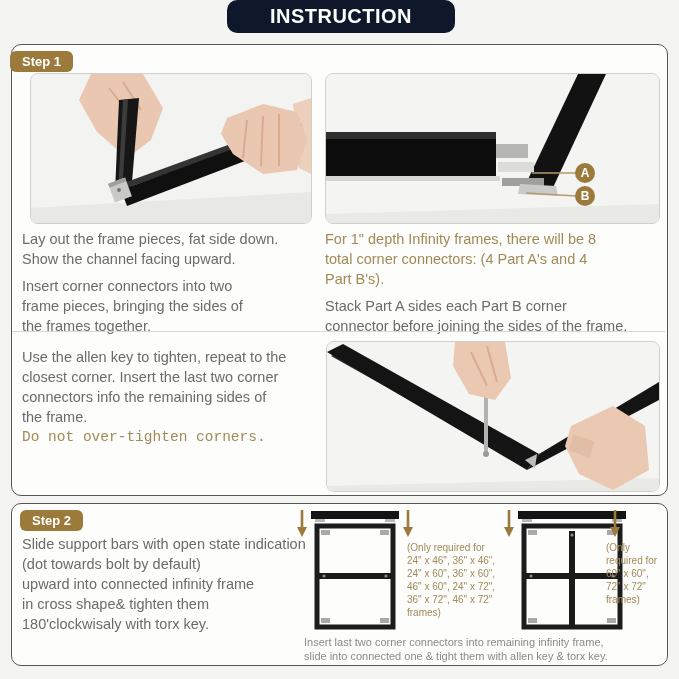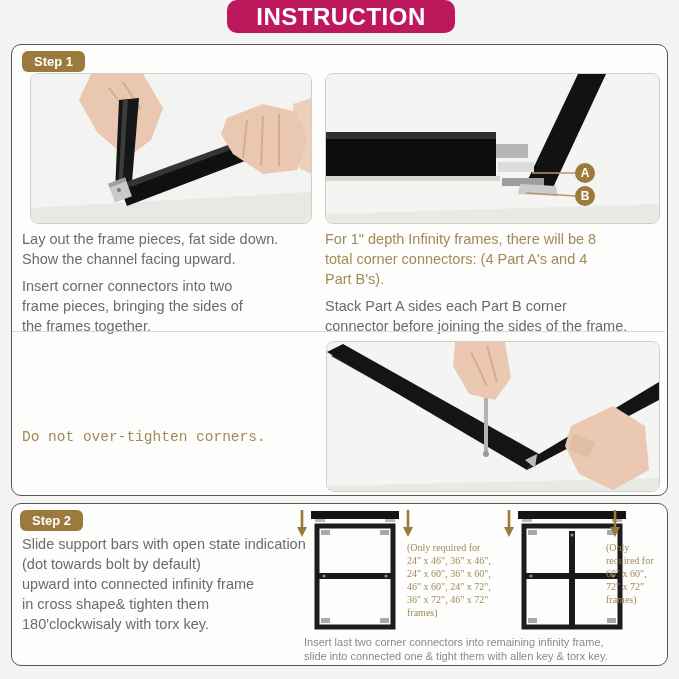--- a/index.html
+++ b/index.html
@@ -1,48 +1,48 @@
 <!DOCTYPE html>
 <html><head>
 <meta charset="utf-8">
 <style>
   html,body{margin:0;padding:0;background:#f4f4f2;}
   #page{position:relative;width:679px;height:679px;margin:0 auto;background:#f4f4f2;
         font-family:"Liberation Sans",sans-serif;overflow:hidden;}
-  .banner{position:absolute;left:227px;top:0;width:228px;height:33px;background:#be185d;
-          border-radius:0 0 10px 10px;border-radius:10px;color:#fff;font-weight:bold;font-size:24px;
+  .banner{position:absolute;left:227px;top:0;width:228px;height:33px;background:#0f172a;
+          border-radius:0 0 10px 10px;border-radius:10px;color:#fff;font-weight:bold;font-size:20px;
           letter-spacing:.5px;display:flex;align-items:center;justify-content:center;}
   .panel{position:absolute;left:11px;width:655px;background:#fdfdfc;border:1.5px solid #565656;border-radius:10px;}
   #panel1{top:44px;height:450px;}
   #panel2{top:503px;height:161px;}
   .step-badge{position:absolute;background:#9c7a3c;color:#fff;font-weight:bold;font-size:13px;
               border-radius:6px;padding:3px 12px;line-height:15px;}
   .photo{position:absolute;border:1px solid #cfcfcc;border-radius:8px;overflow:hidden;background:#f3f3f1;}
   .photo svg{display:block;}
   .body-text{position:absolute;font-size:14.5px;line-height:20px;color:#6b6b6b;white-space:pre-line;}
   .gold{color:#a18a58;}
   .divider{position:absolute;left:12px;top:331px;width:653px;height:1px;background:#d9d9d6;}
   .ab-badge{position:absolute;width:20px;height:20px;border-radius:50%;background:#9c7a3c;color:#fff;
             font-size:12px;font-weight:bold;display:flex;align-items:center;justify-content:center;}
   .arrow{position:absolute;width:12px;height:28px;}
-  .note{position:absolute;font-size:10px;line-height:13px;color:#a18a58;white-space:pre-line;font-family:Liberation Serif, serif;}
+  .note{position:absolute;font-size:10px;line-height:13px;color:#a18a58;white-space:pre-line;}
   .caption{position:absolute;left:304px;top:635px;width:352px;font-size:11px;line-height:14px;
            color:#8a8a87;white-space:pre-line;}
   .diagram{position:absolute;}
 </style>
 </head>
 <body>
 
 <div id="page">
 
   <div class="banner">INSTRUCTION</div>
 
   <div id="panel1" class="panel"></div>
 
-  <div class="step-badge" style="left:22px;top:51px;">Step 1</div>
+  <div class="step-badge" style="left:10px;top:51px;">Step 1</div>
 
   <div class="photo" style="left:30px;top:73px;width:280px;height:149px;">
     <svg width="280" height="149" viewBox="0 0 280 149">
       <rect x="0" y="0" width="280" height="149" fill="#f3f3f1"></rect>
       <polygon points="0,149 280,149 280,118 0,134" fill="#e8e8e5"></polygon>
       <polygon points="262,30 280,24 280,100 268,94" fill="#ecd0bc"></polygon>
       <polygon points="60,0 112,0 132,34 120,66 96,84 66,58 48,26" fill="#e9c7b1"></polygon>
       <path d="M78,14 L98,40 M92,8 L110,36" stroke="#d8ab8f" stroke-width="2" fill="none"></path>
       <polygon points="88,26 108,24 100,120 84,118" fill="#161616"></polygon>
       <polygon points="92,26 97,25 91,119 87,118" fill="#3c3c3c"></polygon>
@@ -85,20 +85,24 @@
 the frames together.</div>
 
   <div class="body-text gold" style="left:325px;top:229px;width:340px;">For 1" depth Infinity frames, there will be 8
 total corner connectors: (4 Part A's and 4
 Part B's).</div>
   <div class="body-text" style="left:325px;top:296px;width:340px;">Stack Part A sides each Part B corner
 connector before joining the sides of the frame.</div>
 
   <div class="divider"></div>
 
+  <div class="body-text" style="left:22px;top:347px;width:300px;">Use the allen key to tighten, repeat to the
+closest corner. Insert the last two corner
+connectors info the remaining sides of
+the frame.</div>
   <div class="body-text gold" style="left:22px;top:427px;width:300px;font-family:Liberation Mono, monospace;">Do not over-tighten corners.</div>
 
   <div class="photo" style="left:326px;top:341px;width:332px;height:149px;">
     <svg width="332" height="149" viewBox="0 0 332 149">
       <rect x="0" y="0" width="332" height="149" fill="#f4f4f2"></rect>
       <polygon points="0,149 332,149 332,136 0,144" fill="#e9e9e6"></polygon>
       <polygon points="4,14 20,6 210,114 200,124" fill="#303030"></polygon>
       <polygon points="0,10 16,2 212,112 200,128" fill="#141414"></polygon>
       <polygon points="206,122 214,112 332,42 332,50" fill="#303030"></polygon>
       <polygon points="200,128 212,112 332,40 332,58" fill="#141414"></polygon>

